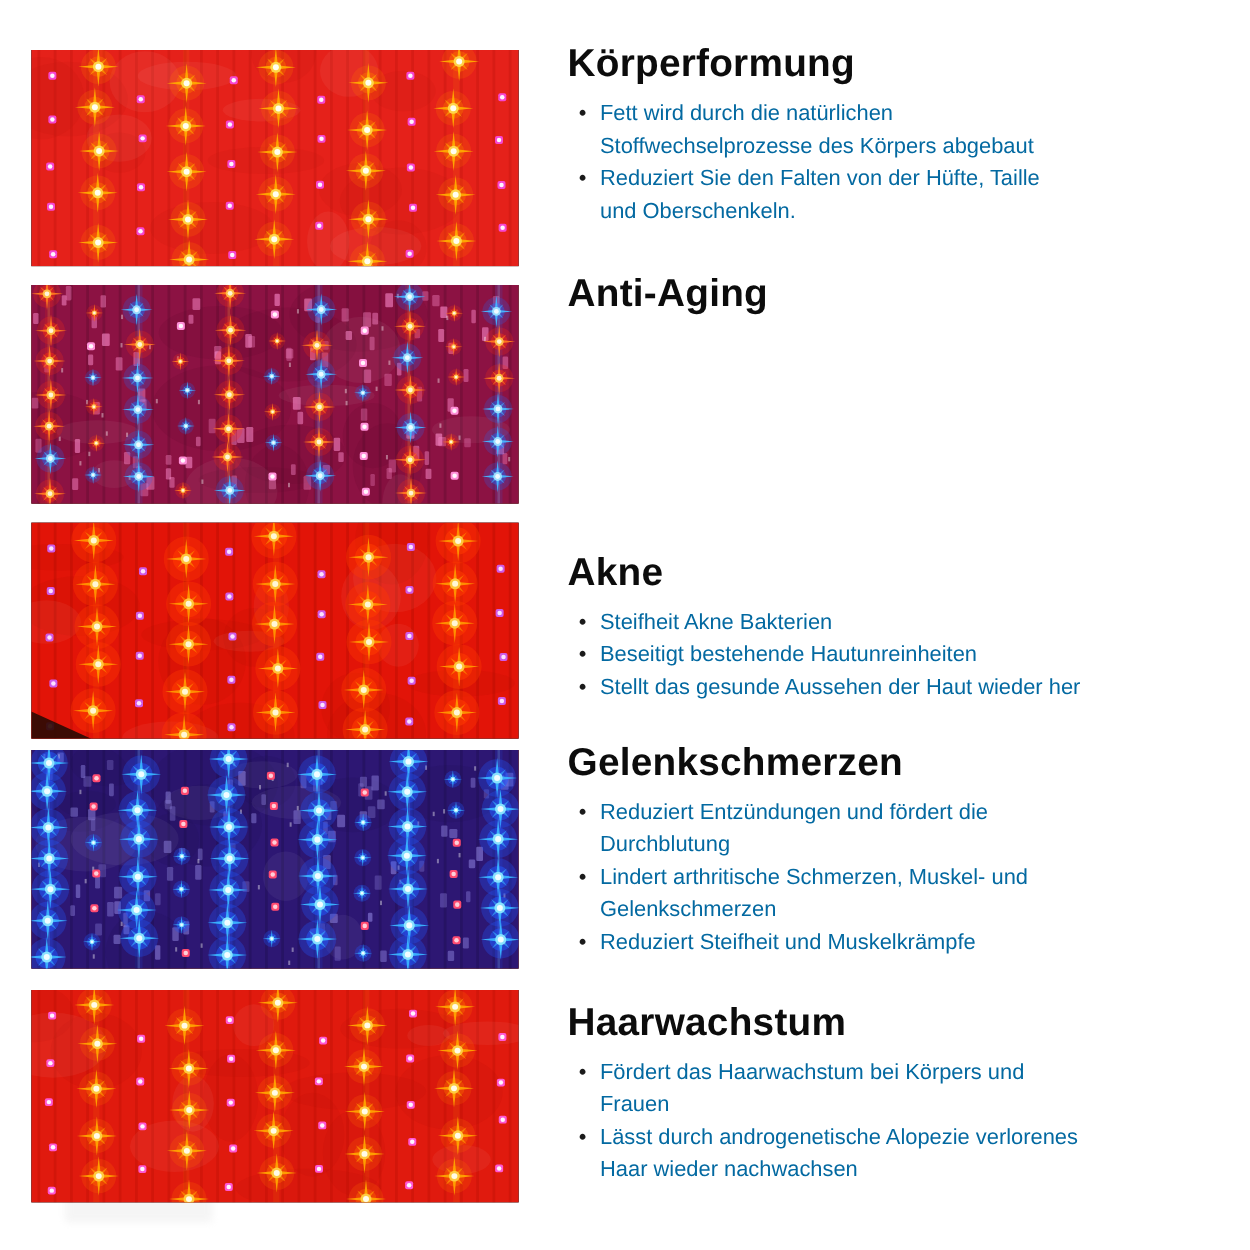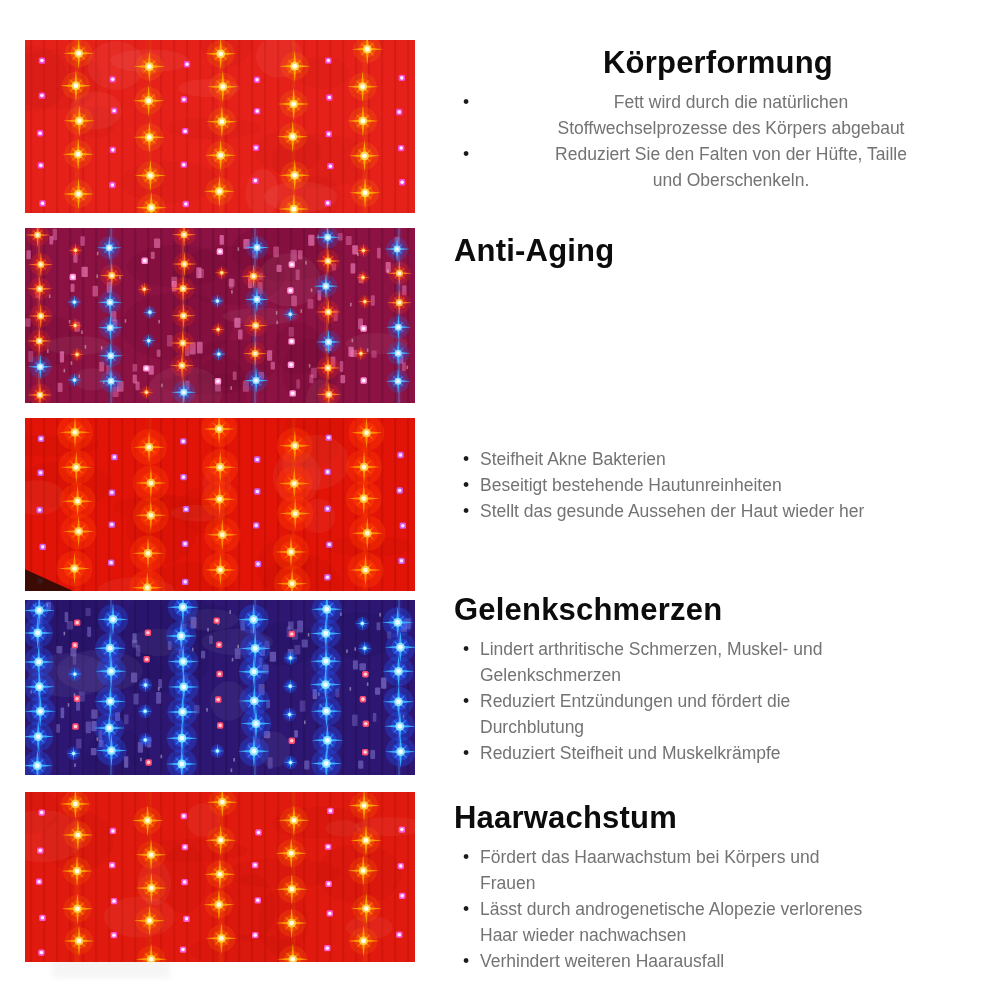--- a/index.html
+++ b/index.html
@@ -16,21 +16,21 @@
   }
   .panel svg{display:block;width:100%;height:100%}
   .text{position:absolute;left:454px;width:528px;color:#1f1f1f}
   .text h2{
     margin:0;font-size:31px;line-height:38px;font-weight:700;
     color:#0c0c0c;letter-spacing:.2px;
   }
   .text ul{list-style:none;margin:7px 0 0 0;padding:0}
   .text li{
     position:relative;padding-left:26px;
-    font-size:17.5px;line-height:26px;color:#737373;
+    font-size:17.5px;line-height:26px;color:#0369a1;
     white-space:pre-line;
   }
   .text li::before{content:"\2022";position:absolute;left:9px;top:0;color:#1a1a1a}
   .watermark{
     position:absolute;left:52px;top:956px;width:118px;height:22px;
     background:#c4c4c4;opacity:.16;filter:blur(3px);border-radius:3px;
   }
 </style>
 </head>
 <body>
@@ -448,21 +448,21 @@
           <g transform="translate(376.2,108.7)">
             <rect x="-3.2" y="-3.2" width="6.4" height="6.4" rx="1.6" fill="#f746d2"></rect>
             <circle r="1.8" fill="#ffffff" opacity="0.95"></circle>
           </g>
           <g transform="translate(377.1,143.1)">
             <rect x="-3.2" y="-3.2" width="6.4" height="6.4" rx="1.6" fill="#f746d2"></rect>
             <circle r="1.8" fill="#ffffff" opacity="0.95"></circle>
           </g>
         </svg>
       </div>
-      <div class="text" style="top: 44px; text-align: center;">
+      <div class="text" style="top: 32px;">
         <h2>Körperformung</h2>
         <ul>
           <li>Fett wird durch die natürlichen
 Stoffwechselprozesse des Körpers abgebaut</li>
           <li>Reduziert Sie den Falten von der Hüfte, Taille
 und Oberschenkeln.</li>
         </ul>
       </div>
     </section>
 
@@ -1272,21 +1272,21 @@
             <polygon points="-4.464,0 0,-0.765 4.464,0 0,0.765" transform="rotate(135)" fill="#ff7a20" opacity="0.6"></polygon>
             <circle r="1.9800000000000002" fill="#ffc24a" opacity="0.95"></circle>
             <circle r="1.08" fill="#fff3da"></circle>
           </g>
           <g transform="translate(338.7,151.7)">
             <rect x="-3.2" y="-3.2" width="6.4" height="6.4" rx="1.6" fill="#ff8fd8"></rect>
             <circle r="1.8" fill="#ffffff" opacity="0.95"></circle>
           </g>
         </svg>
       </div>
-      <div class="text" style="top: 232px;">
+      <div class="text" style="top: 216px;">
         <h2>Anti-Aging</h2>
       </div>
     </section>
 
     <section class="section">
       <div class="panel" style="top: 418px; height: 173px;">
         <svg xmlns="http://www.w3.org/2000/svg" viewBox="0 0 390 174" preserveAspectRatio="none">
           <rect x="0" y="0" width="390" height="174" fill="#e21408"></rect>
           <rect x="5" y="0" width="2.2" height="174" fill="#b00d02" opacity="0.38"></rect>
           <rect x="18" y="0" width="2.2" height="174" fill="#b00d02" opacity="0.38"></rect>
@@ -1695,20 +1695,21 @@
             <circle r="1.8" fill="#ffe9ff" opacity="0.95"></circle>
           </g>
           <g transform="translate(376.5,143.7)">
             <rect x="-3.2" y="-3.2" width="6.4" height="6.4" rx="1.6" fill="#cf5ae8"></rect>
             <circle r="1.8" fill="#ffe9ff" opacity="0.95"></circle>
           </g>
           <polygon points="0,174 0,152 48,174" fill="#2e0b04" opacity="0.92"></polygon>
         </svg>
       </div>
       <div class="text" style="top: 439px;">
+        <h2>Akne</h2>
         <ul>
           <li>Steifheit Akne Bakterien</li>
           <li>Beseitigt bestehende Hautunreinheiten</li>
           <li>Stellt das gesunde Aussehen der Haut wieder her</li>
         </ul>
       </div>
     </section>
 
     <section class="section">
       <div class="panel" style="top: 600px; height: 175px;">
@@ -2473,24 +2474,24 @@
           </g>
           <g transform="translate(340.2,151.3)">
             <rect x="-3.2" y="-3.2" width="6.4" height="6.4" rx="1.6" fill="#ff4a70"></rect>
             <circle r="1.8" fill="#ffd6de" opacity="0.95"></circle>
           </g>
         </svg>
       </div>
       <div class="text" style="top: 591px;">
         <h2>Gelenkschmerzen</h2>
         <ul>
+          <li>Reduziert Entzündungen und fördert die
+Durchblutung</li>
           <li>Lindert arthritische Schmerzen, Muskel- und
 Gelenkschmerzen</li>
-          <li>Reduziert Entzündungen und fördert die
-Durchblutung</li>
           <li>Reduziert Steifheit und Muskelkrämpfe</li>
         </ul>
       </div>
     </section>
 
     <section class="section">
       <div class="panel" style="top: 792px; height: 170px;">
         <svg xmlns="http://www.w3.org/2000/svg" viewBox="0 0 390 174" preserveAspectRatio="none">
           <rect x="0" y="0" width="390" height="174" fill="#e01a0e"></rect>
           <rect x="5" y="0" width="2.2" height="174" fill="#ba0f05" opacity="0.38"></rect>
@@ -2905,17 +2906,16 @@
           </g>
         </svg>
       </div>
       <div class="text" style="top: 799px;">
         <h2>Haarwachstum</h2>
         <ul>
           <li>Fördert das Haarwachstum bei Körpers und
 Frauen</li>
           <li>Lässt durch androgenetische Alopezie verlorenes
 Haar wieder nachwachsen</li>
-          <li>Verhindert weiteren Haarausfall</li>
         </ul>
       </div>
     </section>
   </div>
 
 </body></html>

